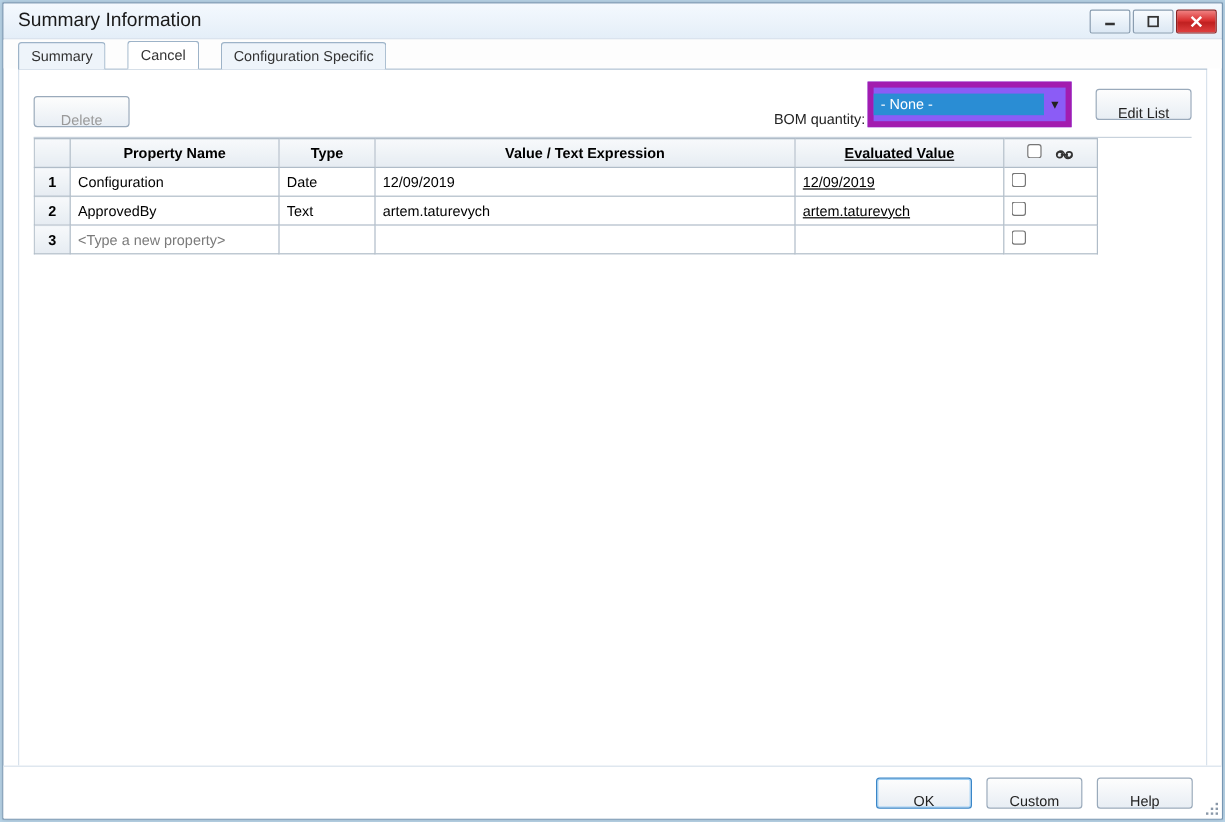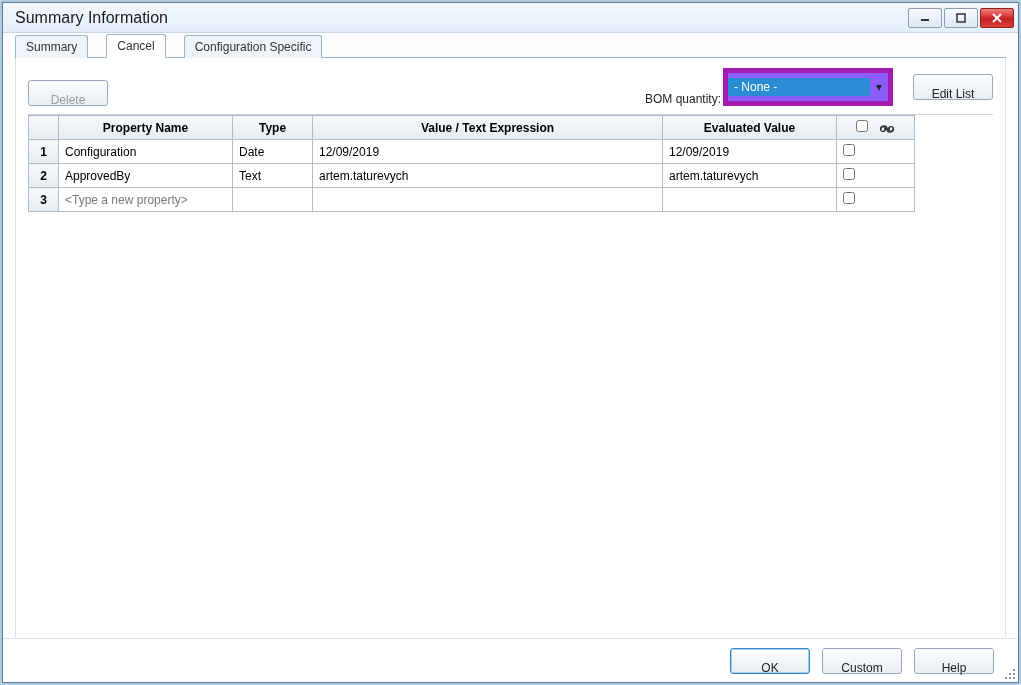--- a/index.html
+++ b/index.html
@@ -187,21 +187,21 @@
     font-weight: bold;
     width: 30px;
   }
   table.props .corner {
     background: linear-gradient(#f7f9fb, #e6ecf2);
     width: 30px;
   }
   .col-name { width: 174px; margin-top: 45px; }
   .col-type { width: 80px; text-align: center; margin-top: 12px; }
   .col-val  { width: 350px; }
-  .col-eval { width: 174px; }
+  .col-eval { width: 174px; text-decoration: underline; }
   .col-link { width: 78px; text-align: center; }
   td.col-type { text-align: left; }
   td.col-link { text-align: left; }
   .placeholder-text { color: #7a7a7a; }
   input.chk {
     width: 12px; height: 12px;
     margin: 0;
   }
   .footer {
     height: 44px;

